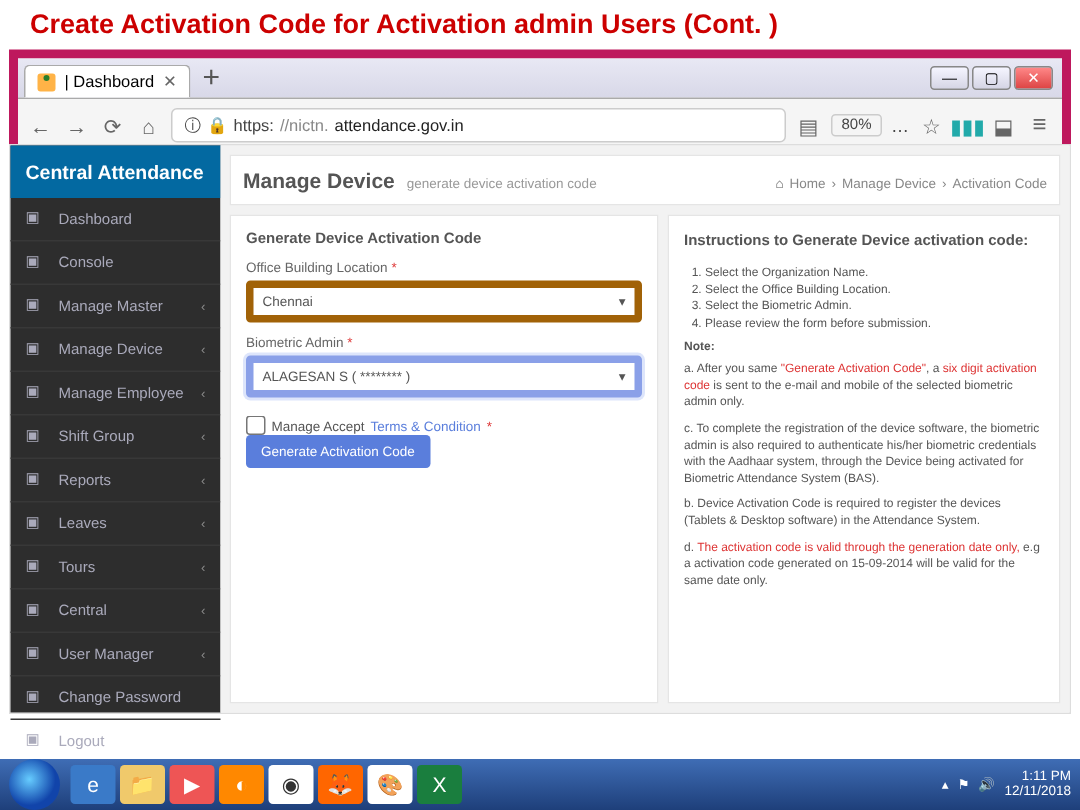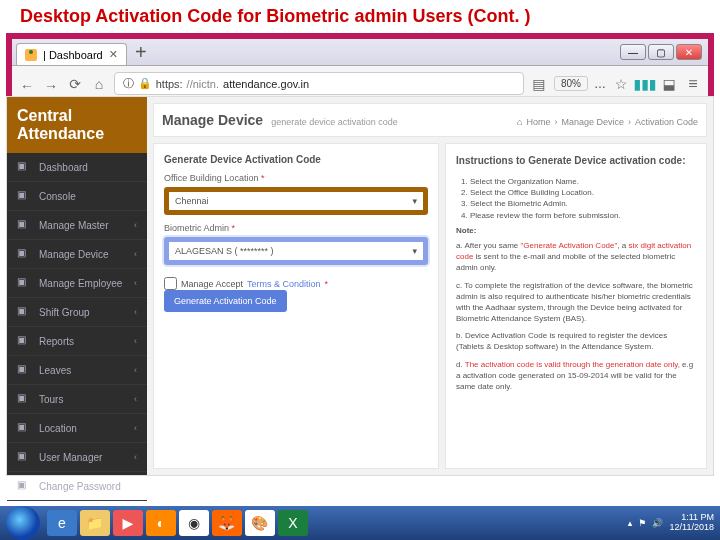--- a/index.html
+++ b/index.html
@@ -16,21 +16,21 @@
   .winbtn { width:26px; height:16px; background: linear-gradient(#f5f5ff,#d5d5e5); border:1px solid #888; border-radius:3px; font-size:10px; display:flex;align-items:center;justify-content:center;}
   .winbtn.close{background:linear-gradient(#f88,#d44);color:#fff;}
   .addrbar { height:35px; display:flex; align-items:center; padding:0 6px; gap:6px; background:#f5f5f5; font-size:12px; color:#444;}
   .navicon{width:18px;height:18px;display:flex;align-items:center;justify-content:center;color:#666;font-size:14px;}
   .url { flex:1; display:flex; align-items:center; gap:4px; border:1px solid #ccc; border-radius:4px; padding:3px 8px; background:#fff; font-size:11px;}
   .lock{color:#2a7;}
   .zoom{border:1px solid #ccc;border-radius:3px;padding:1px 6px;font-size:10px;}
   .hamburger{font-size:16px;}
   .app { display:flex; height:380px; border:1px solid #ddd; margin:0 6px; font-size:10px; color:#555;}
   .sidebar{width:140px;background:#2d2d2d;color:#aab;}
-  .brand{background:#a16207;color:#fff;font-size:16px;padding:10px 10px;font-weight:600;}
+  .brand{background:#0369a1;color:#fff;font-size:13px;padding:10px 10px;font-weight:600;}
   .side-item{padding:7px 10px;display:flex;align-items:center;gap:8px;border-bottom:1px solid #383838;font-size:10px;}
   .side-item .caret{margin-left:auto;font-size:9px;color:#888;}
   .main{flex:1;background:#f2f2f2;display:flex;flex-direction:column;}
   .page-head{background:#fff;margin:6px;padding:8px;border:1px solid #e5e5e5;display:flex;align-items:baseline;gap:8px;}
   .page-head h2{font-size:14px;color:#555;font-weight:600;}
   .page-head small{font-size:9px;color:#999;}
   .crumbs{margin-left:auto;font-size:9px;color:#888;display:flex;gap:4px;align-items:center;}
   .crumbs .home{color:#555;}
   .cols{display:flex;gap:6px;margin:0 6px 6px;flex:1;}
   .card{background:#fff;border:1px solid #e5e5e5;padding:10px;font-size:9px;}
@@ -51,21 +51,21 @@
   .taskbar{position:absolute;bottom:0;left:0;right:0;height:34px;background:linear-gradient(#3f6db5,#1e3f7a);display:flex;align-items:center;padding:0 6px;gap:3px;}
   .tb-icon{width:30px;height:26px;border-radius:3px;display:flex;align-items:center;justify-content:center;font-size:14px;color:#fff;}
   .start{width:34px;height:34px;border-radius:50%;background:radial-gradient(circle at 40% 40%,#6cf,#14a 60%);margin-right:4px;position:relative;}
   .tray{margin-left:auto;color:#fff;font-size:9px;text-align:right;display:flex;align-items:center;gap:6px;}
   .tray .clock{line-height:1.1;}
   .ic{width:14px;height:14px;display:inline-block;}
 </style>
 </head>
 <body>
 
-<div class="slide-title">Desktop Activation Code for Biometric admin Users (Cont. )</div>
+<div class="slide-title">Create Activation Code for Activation admin Users (Cont. )</div>
 
 <div class="browser-chrome">
   <div class="tabbar">
     <div class="tab">
       <span class="favicon"></span>
       <span>| Dashboard</span>
       <span class="tab-close">✕</span>
     </div>
     <span class="tab-plus">+</span>
     <div class="winbtns">
@@ -138,21 +138,21 @@
           <span>Leaves</span>
           <span class="caret">‹</span>
         </div>
         <div class="side-item">
           <span class="ic">▣</span>
           <span>Tours</span>
           <span class="caret">‹</span>
         </div>
         <div class="side-item">
           <span class="ic">▣</span>
-          <span>Location</span>
+          <span>Central</span>
           <span class="caret">‹</span>
         </div>
         <div class="side-item">
           <span class="ic">▣</span>
           <span>User Manager</span>
           <span class="caret">‹</span>
         </div>
         <div class="side-item">
           <span class="ic">▣</span>
           <span>Change Password</span>

